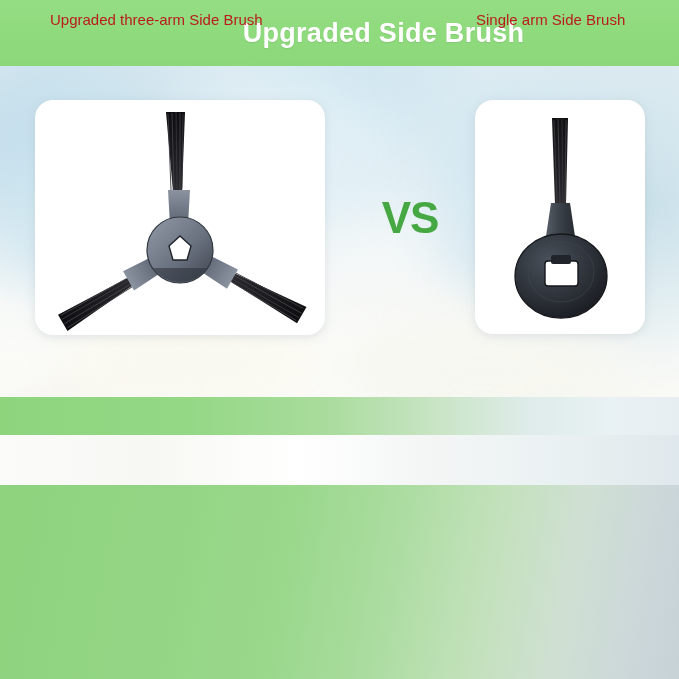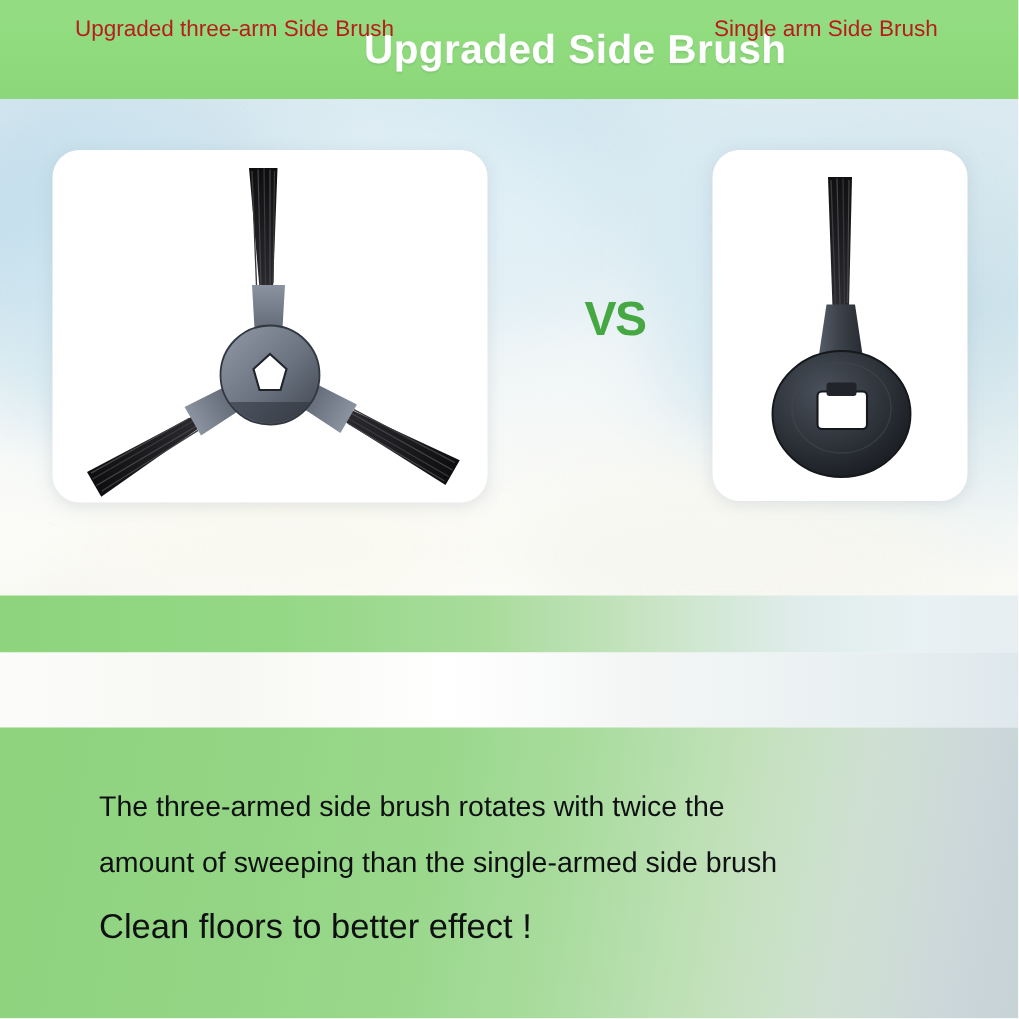--- a/index.html
+++ b/index.html
@@ -77,21 +77,21 @@
 
   .brush-svg { display: block; width: 100%; height: 100%; }
 
   
   .vs-label {
     position: absolute;
     left: 355px; top: 196px;
     width: 110px;
     text-align: center;
     color: #46a843;
-    font-size: 32px;
+    font-size: 44px;
     font-weight: bold;
     letter-spacing: -1px;
     line-height: 1;
   }
 
   
   .caption-bar {
     position: absolute;
     left: 0; top: 397px;
     width: 679px; height: 38px;
@@ -278,19 +278,14 @@
     </svg>
   </div>
 
   <div class="caption-bar"></div>
   <div class="caption-text caption-left">Upgraded three-arm Side Brush</div>
   <div class="caption-text caption-right">Single arm Side Brush</div>
 
   <div class="gap-band"></div>
 
   <div class="bottom-panel"></div>
-  <div class="panel-lines">
-    <div class="panel-line panel-line-1">The three-armed side brush rotates with twice the</div>
-    <div class="panel-line panel-line-2">amount of sweeping than the single-armed side brush</div>
-    <div class="panel-line panel-line-3">Clean floors to better effect !</div>
-  </div>
 
 </div>
 
 </body></html>

